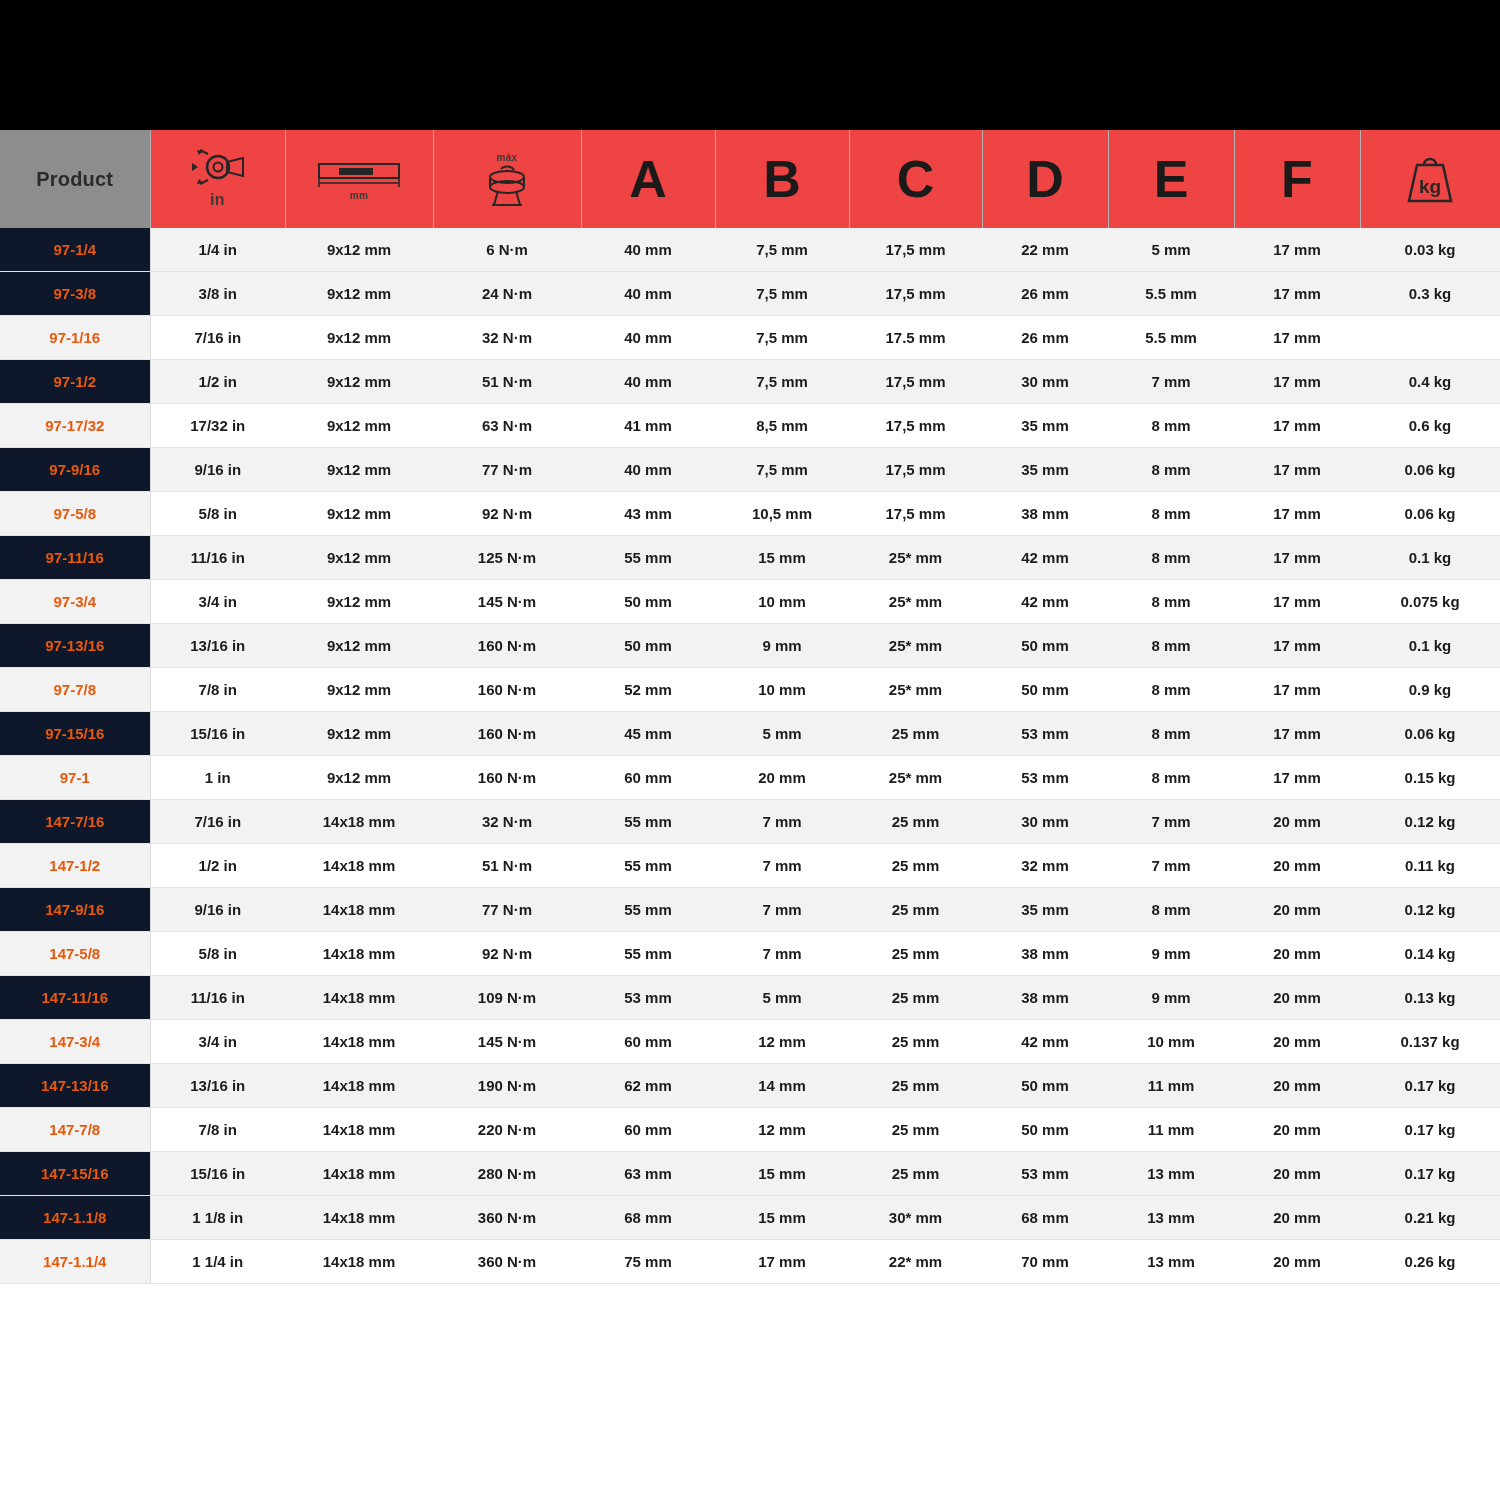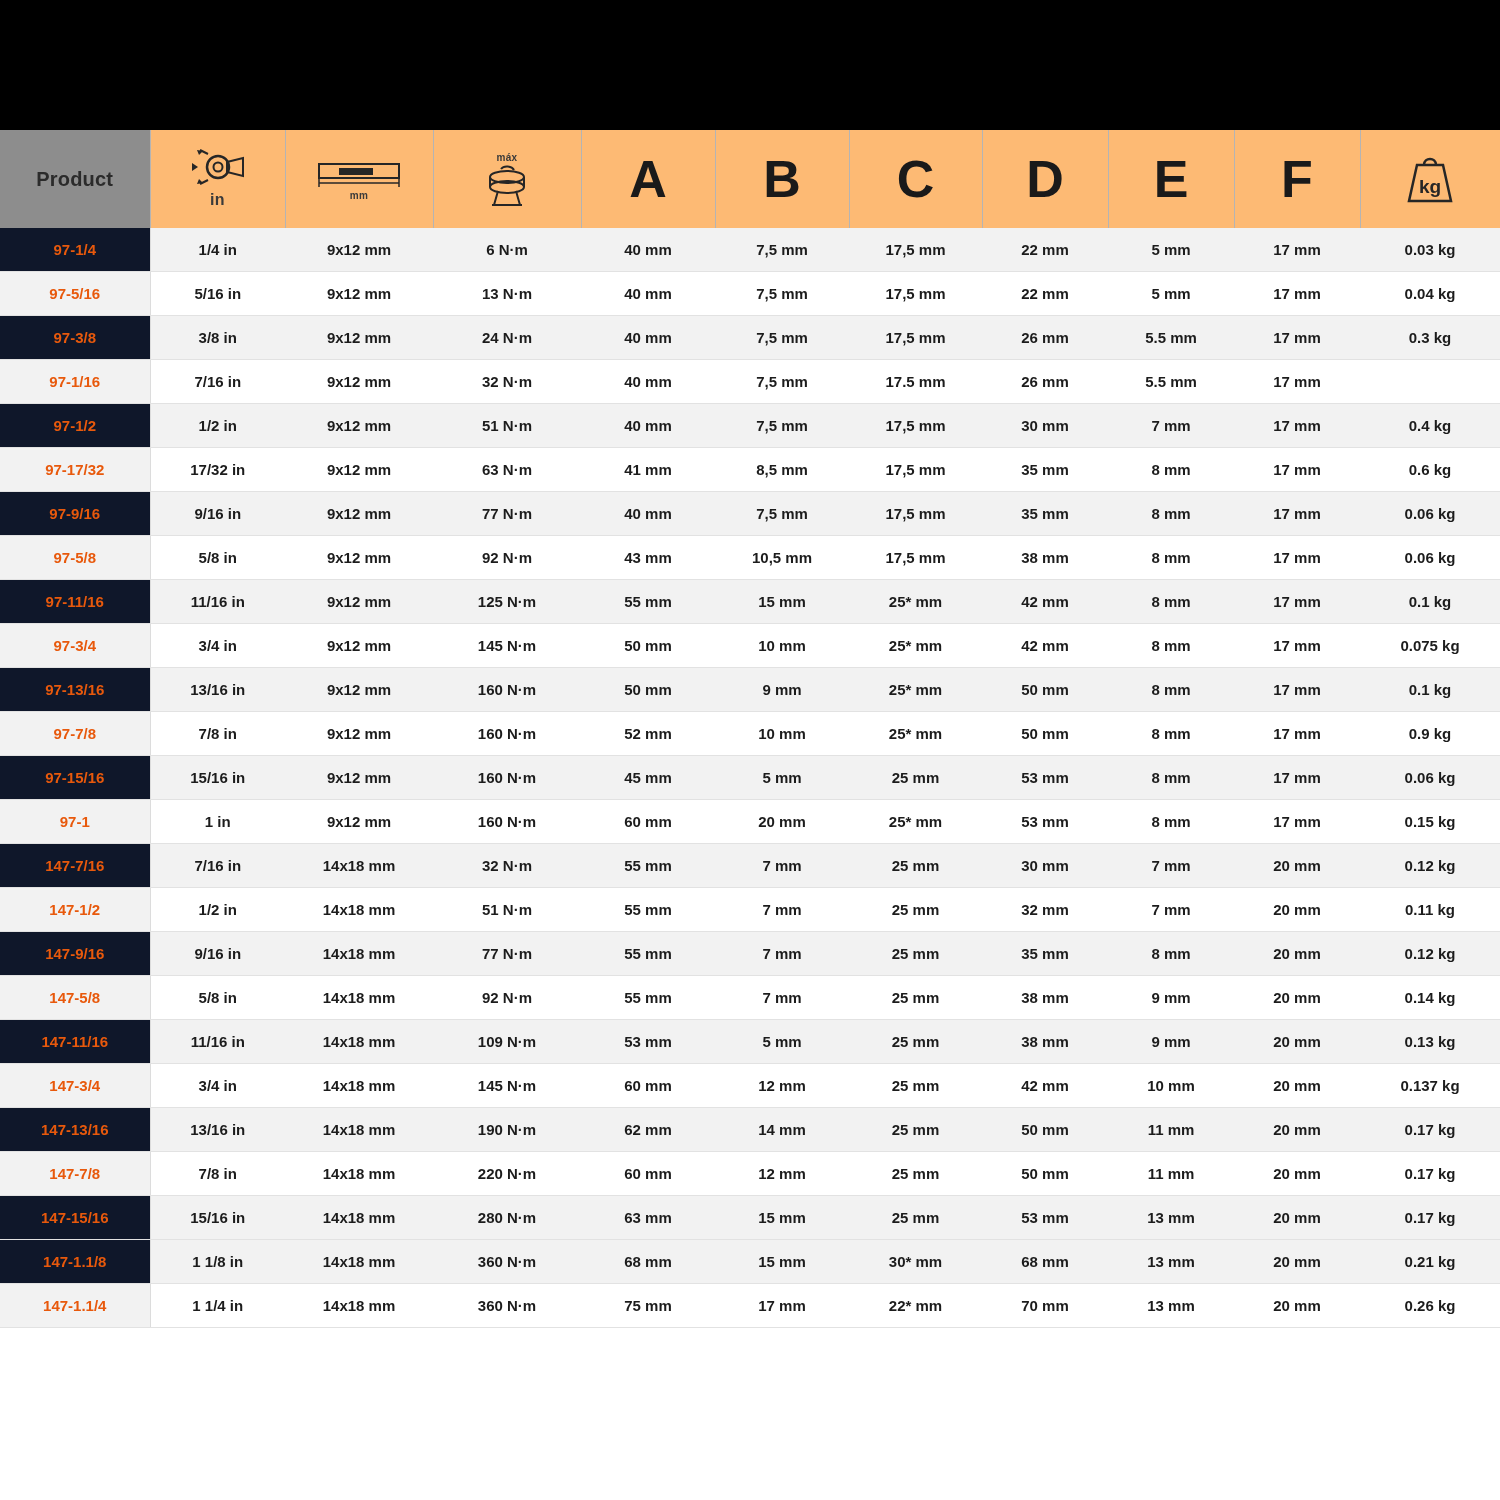--- a/index.html
+++ b/index.html
@@ -52,21 +52,21 @@
   table.spec col.c-3 { width: 148px; }
   table.spec col.c-4 { width: 134px; }
   table.spec col.c-5 { width: 134px; }
   table.spec col.c-6 { width: 133px; }
   table.spec col.c-7 { width: 126px; }
   table.spec col.c-8 { width: 126px; }
   table.spec col.c-9 { width: 126px; }
   table.spec col.c-10 { width: 140px; }
 
   thead th {
-    background: #fdba74;
+    background: #ef4444;
     height: 98px;
     padding: 0;
     vertical-align: middle;
     text-align: center;
     border-right: 1px solid #b4b4b4;
     color: #1a1a1a;
   }
   thead th:last-child { border-right: none; }
   thead th.head-product {
     background: #8d8d8d;
@@ -209,33 +209,20 @@
             <td class="val">9x12 mm</td>
             <td class="val">6 N·m</td>
             <td class="val">40 mm</td>
             <td class="val">7,5 mm</td>
             <td class="val">17,5 mm</td>
             <td class="val">22 mm</td>
             <td class="val">5 mm</td>
             <td class="val">17 mm</td>
             <td class="val">0.03 kg</td>
           </tr>
-          <tr>
-            <td class="product">97-5/16</td>
-            <td class="val">5/16 in</td>
-            <td class="val">9x12 mm</td>
-            <td class="val">13 N·m</td>
-            <td class="val">40 mm</td>
-            <td class="val">7,5 mm</td>
-            <td class="val">17,5 mm</td>
-            <td class="val">22 mm</td>
-            <td class="val">5 mm</td>
-            <td class="val">17 mm</td>
-            <td class="val">0.04 kg</td>
-          </tr>
           <tr class="alt">
             <td class="product">97-3/8</td>
             <td class="val">3/8 in</td>
             <td class="val">9x12 mm</td>
             <td class="val">24 N·m</td>
             <td class="val">40 mm</td>
             <td class="val">7,5 mm</td>
             <td class="val">17,5 mm</td>
             <td class="val">26 mm</td>
             <td class="val">5.5 mm</td>

